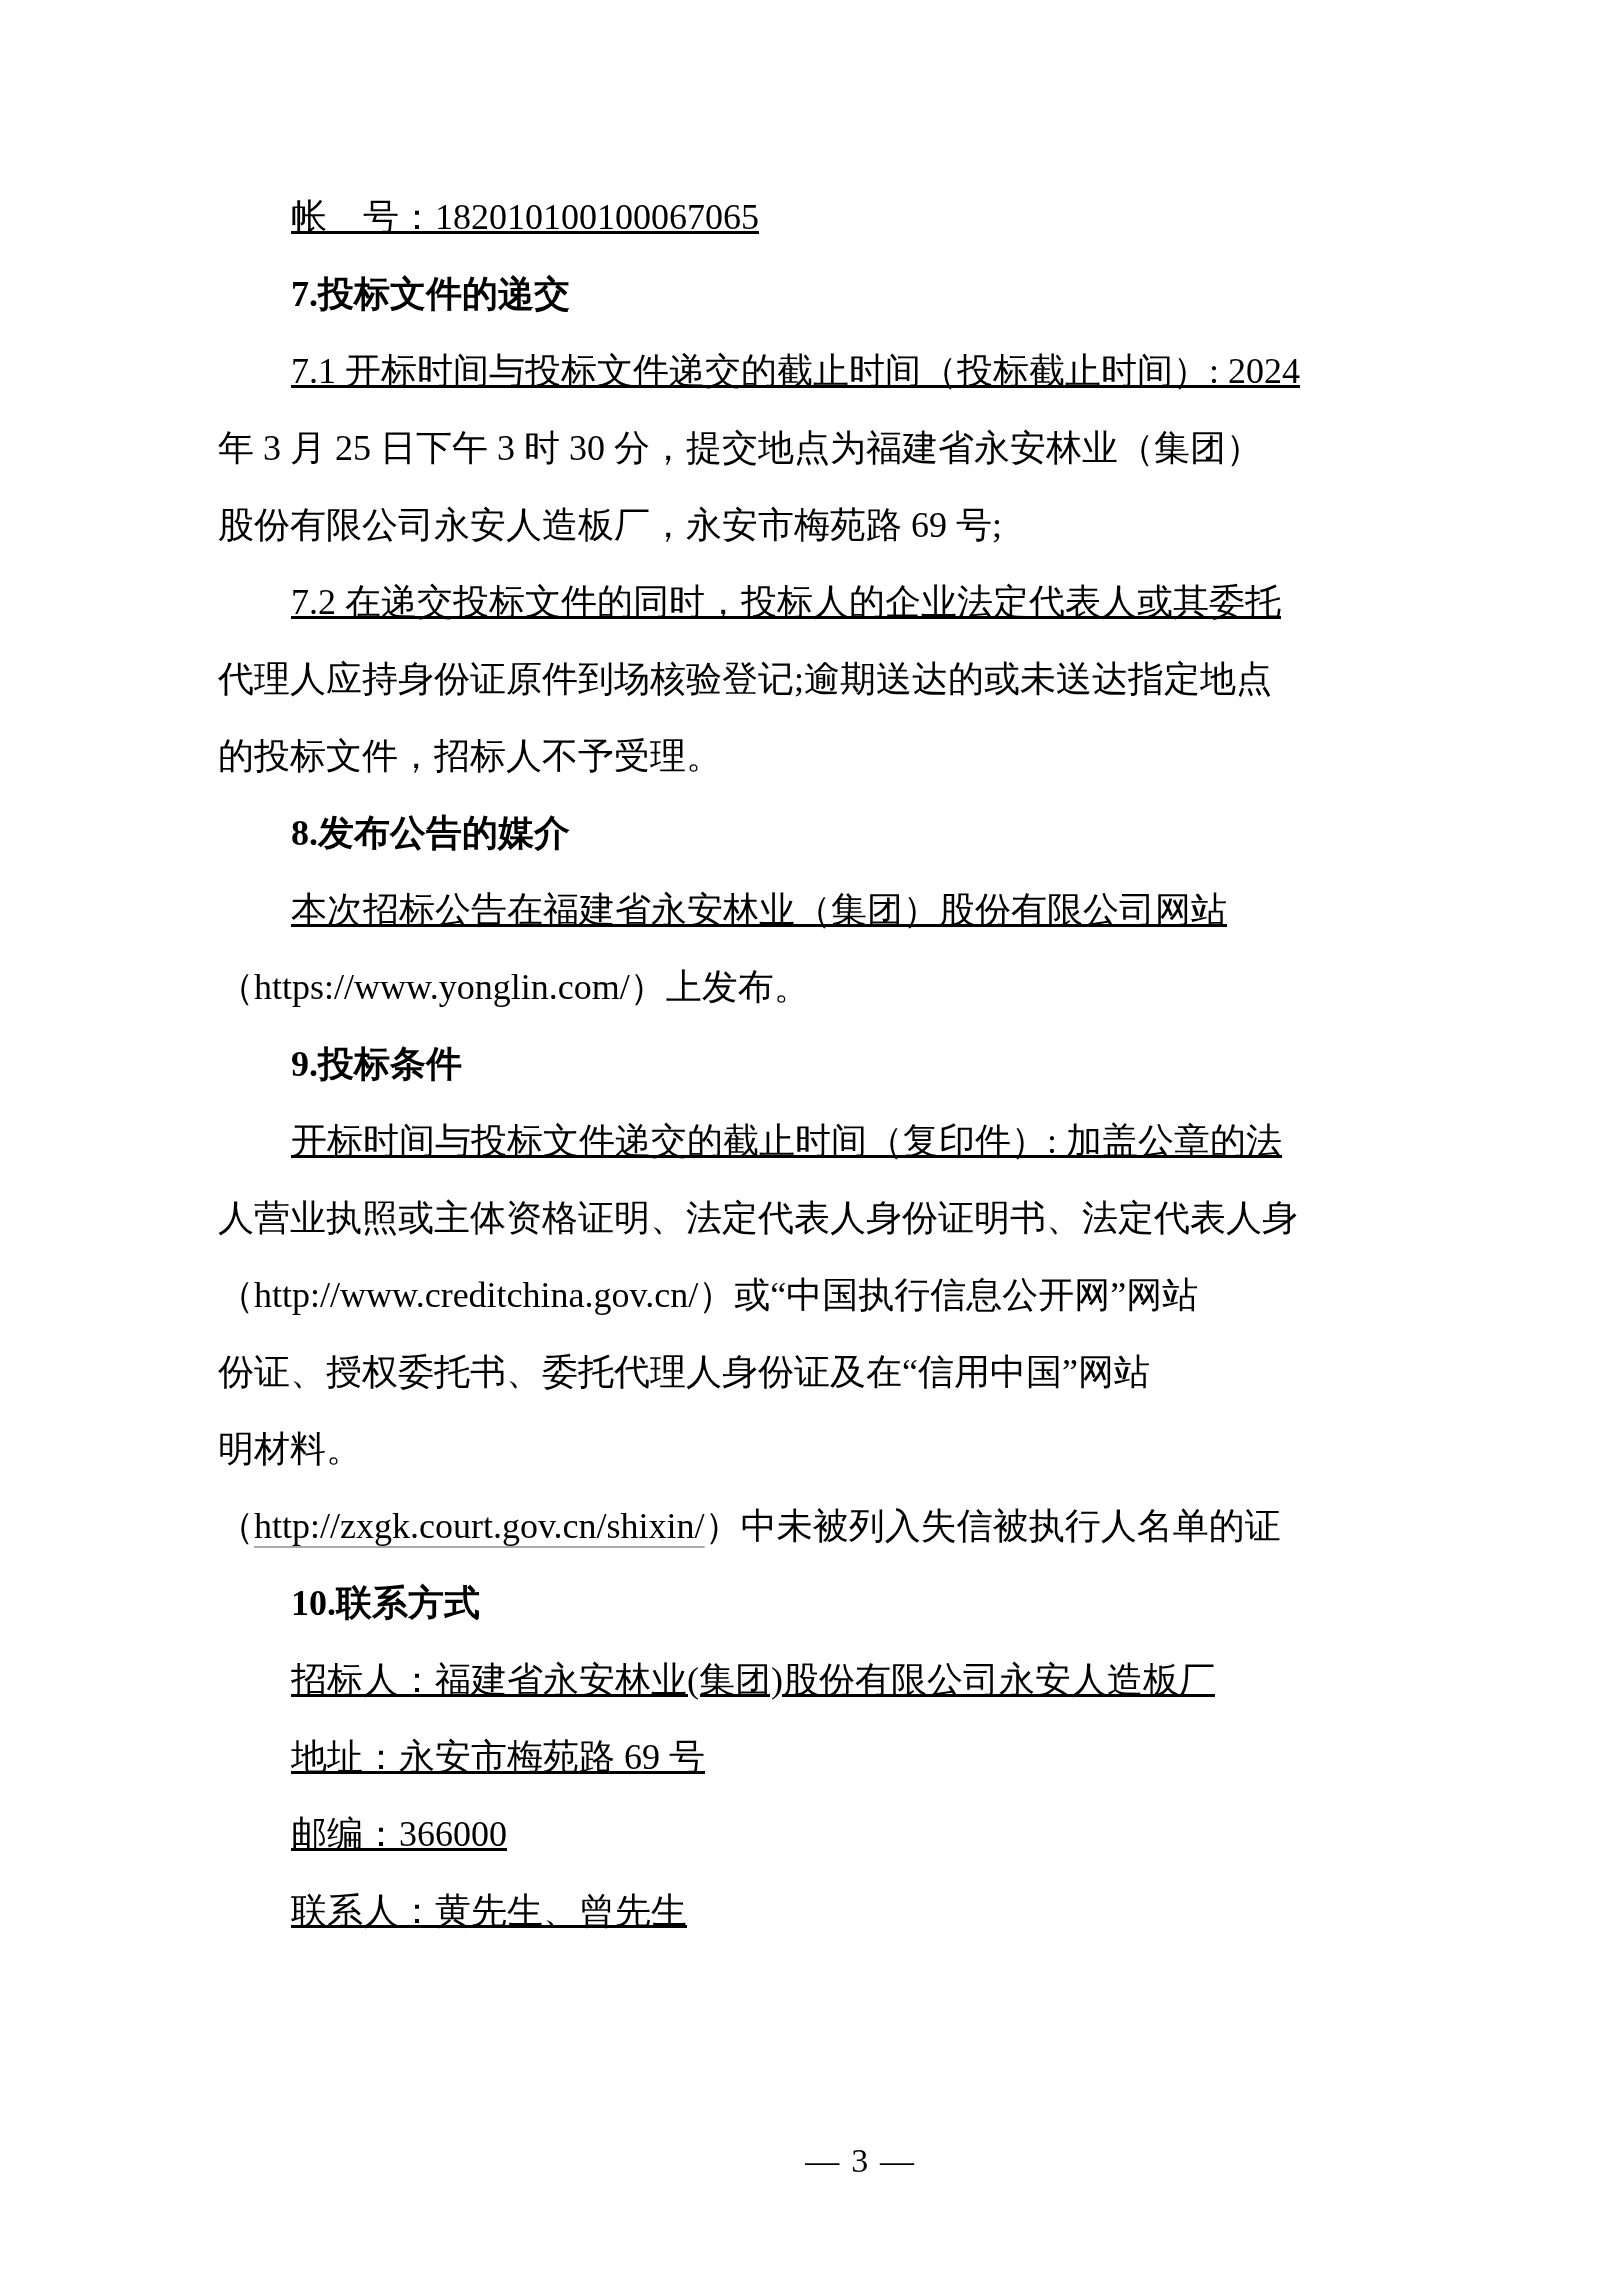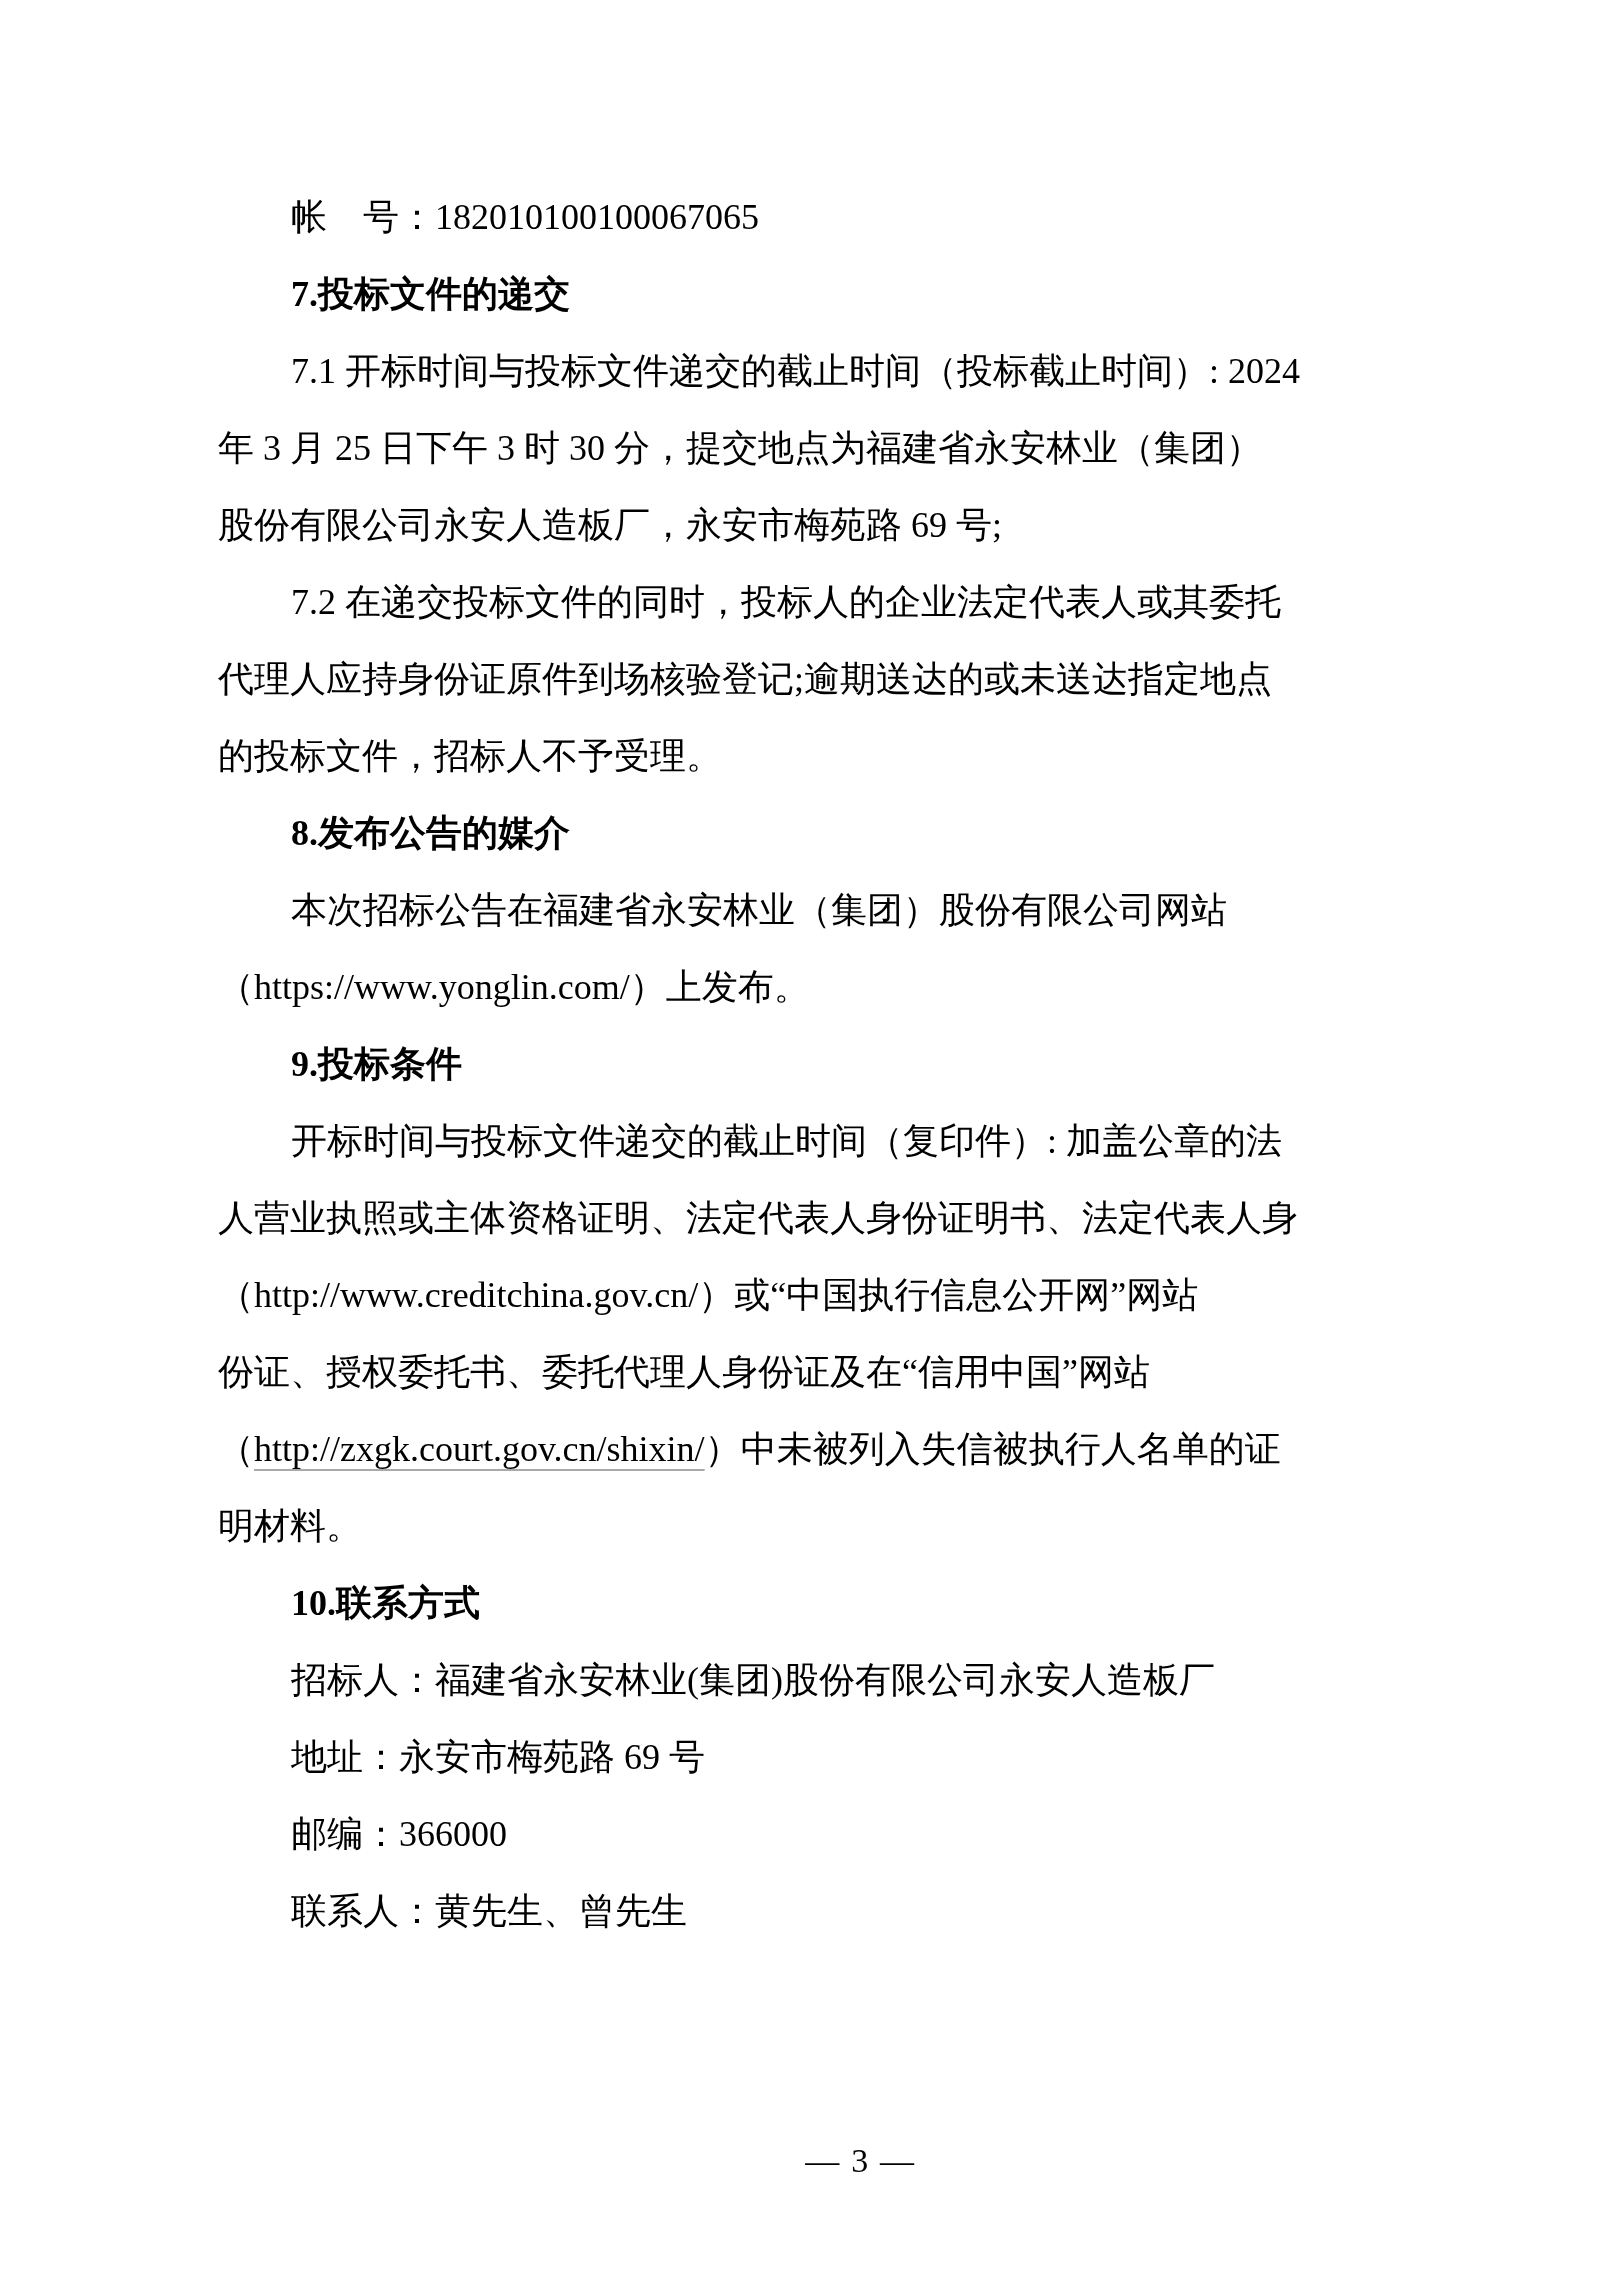--- a/index.html
+++ b/index.html
@@ -8,21 +8,21 @@
     background: #ffffff; color: #000000;
     font-family: "Liberation Serif", "DejaVu Serif", serif;
     position: relative; overflow: hidden;
   }
   .page { position: absolute; left: 0; top: 0; width: 1623px; height: 2295px; background: #ffffff; }
   .content {
     position: absolute; left: 218px; top: 179px; width: 1285px;
     font-size: 36px; line-height: 77px;
   }
   .ln { white-space: pre; }
-  .ind { text-indent: 73px; }
+  .ind { text-indent: 73px; text-decoration: underline; }
   .hd { font-weight: 700; text-indent: 73px; }
   .url-u {
     text-decoration: underline;
     text-decoration-color: #a9a9a9;
     text-decoration-thickness: 1.7px;
     text-underline-offset: 7.6px;
   }
   .footer {
     position: absolute; left: 218px; top: 2142px; width: 1285px;
     text-align: center; font-size: 34px; letter-spacing: 1.7px;
@@ -42,22 +42,22 @@
     <div class="ln">代理人应持身份证原件到场核验登记;逾期送达的或未送达指定地点</div>
     <div class="ln">的投标文件，招标人不予受理。</div>
     <div class="ln hd">8.发布公告的媒介</div>
     <div class="ln ind">本次招标公告在福建省永安林业（集团）股份有限公司网站</div>
     <div class="ln">（https://www.yonglin.com/）上发布。</div>
     <div class="ln hd">9.投标条件</div>
     <div class="ln ind">开标时间与投标文件递交的截止时间（复印件）: 加盖公章的法</div>
     <div class="ln">人营业执照或主体资格证明、法定代表人身份证明书、法定代表人身</div>
     <div class="ln">（http://www.creditchina.gov.cn/）或“中国执行信息公开网”网站</div>
     <div class="ln">份证、授权委托书、委托代理人身份证及在“信用中国”网站</div>
+    <div class="ln">明材料。</div>
     <div class="ln"><span>（</span><span class="url-u">http://zxgk.court.gov.cn/shixin/</span><span>）中未被列入失信被执行人名单的证</span></div>
-    <div class="ln">明材料。</div>
     <div class="ln hd">10.联系方式</div>
     <div class="ln ind">招标人：福建省永安林业(集团)股份有限公司永安人造板厂</div>
     <div class="ln ind">地址：永安市梅苑路 69 号</div>
     <div class="ln ind">邮编：366000</div>
     <div class="ln ind">联系人：黄先生、曾先生</div>
   </div>
   <div class="footer">— 3 —</div>
 </div>
 
 

